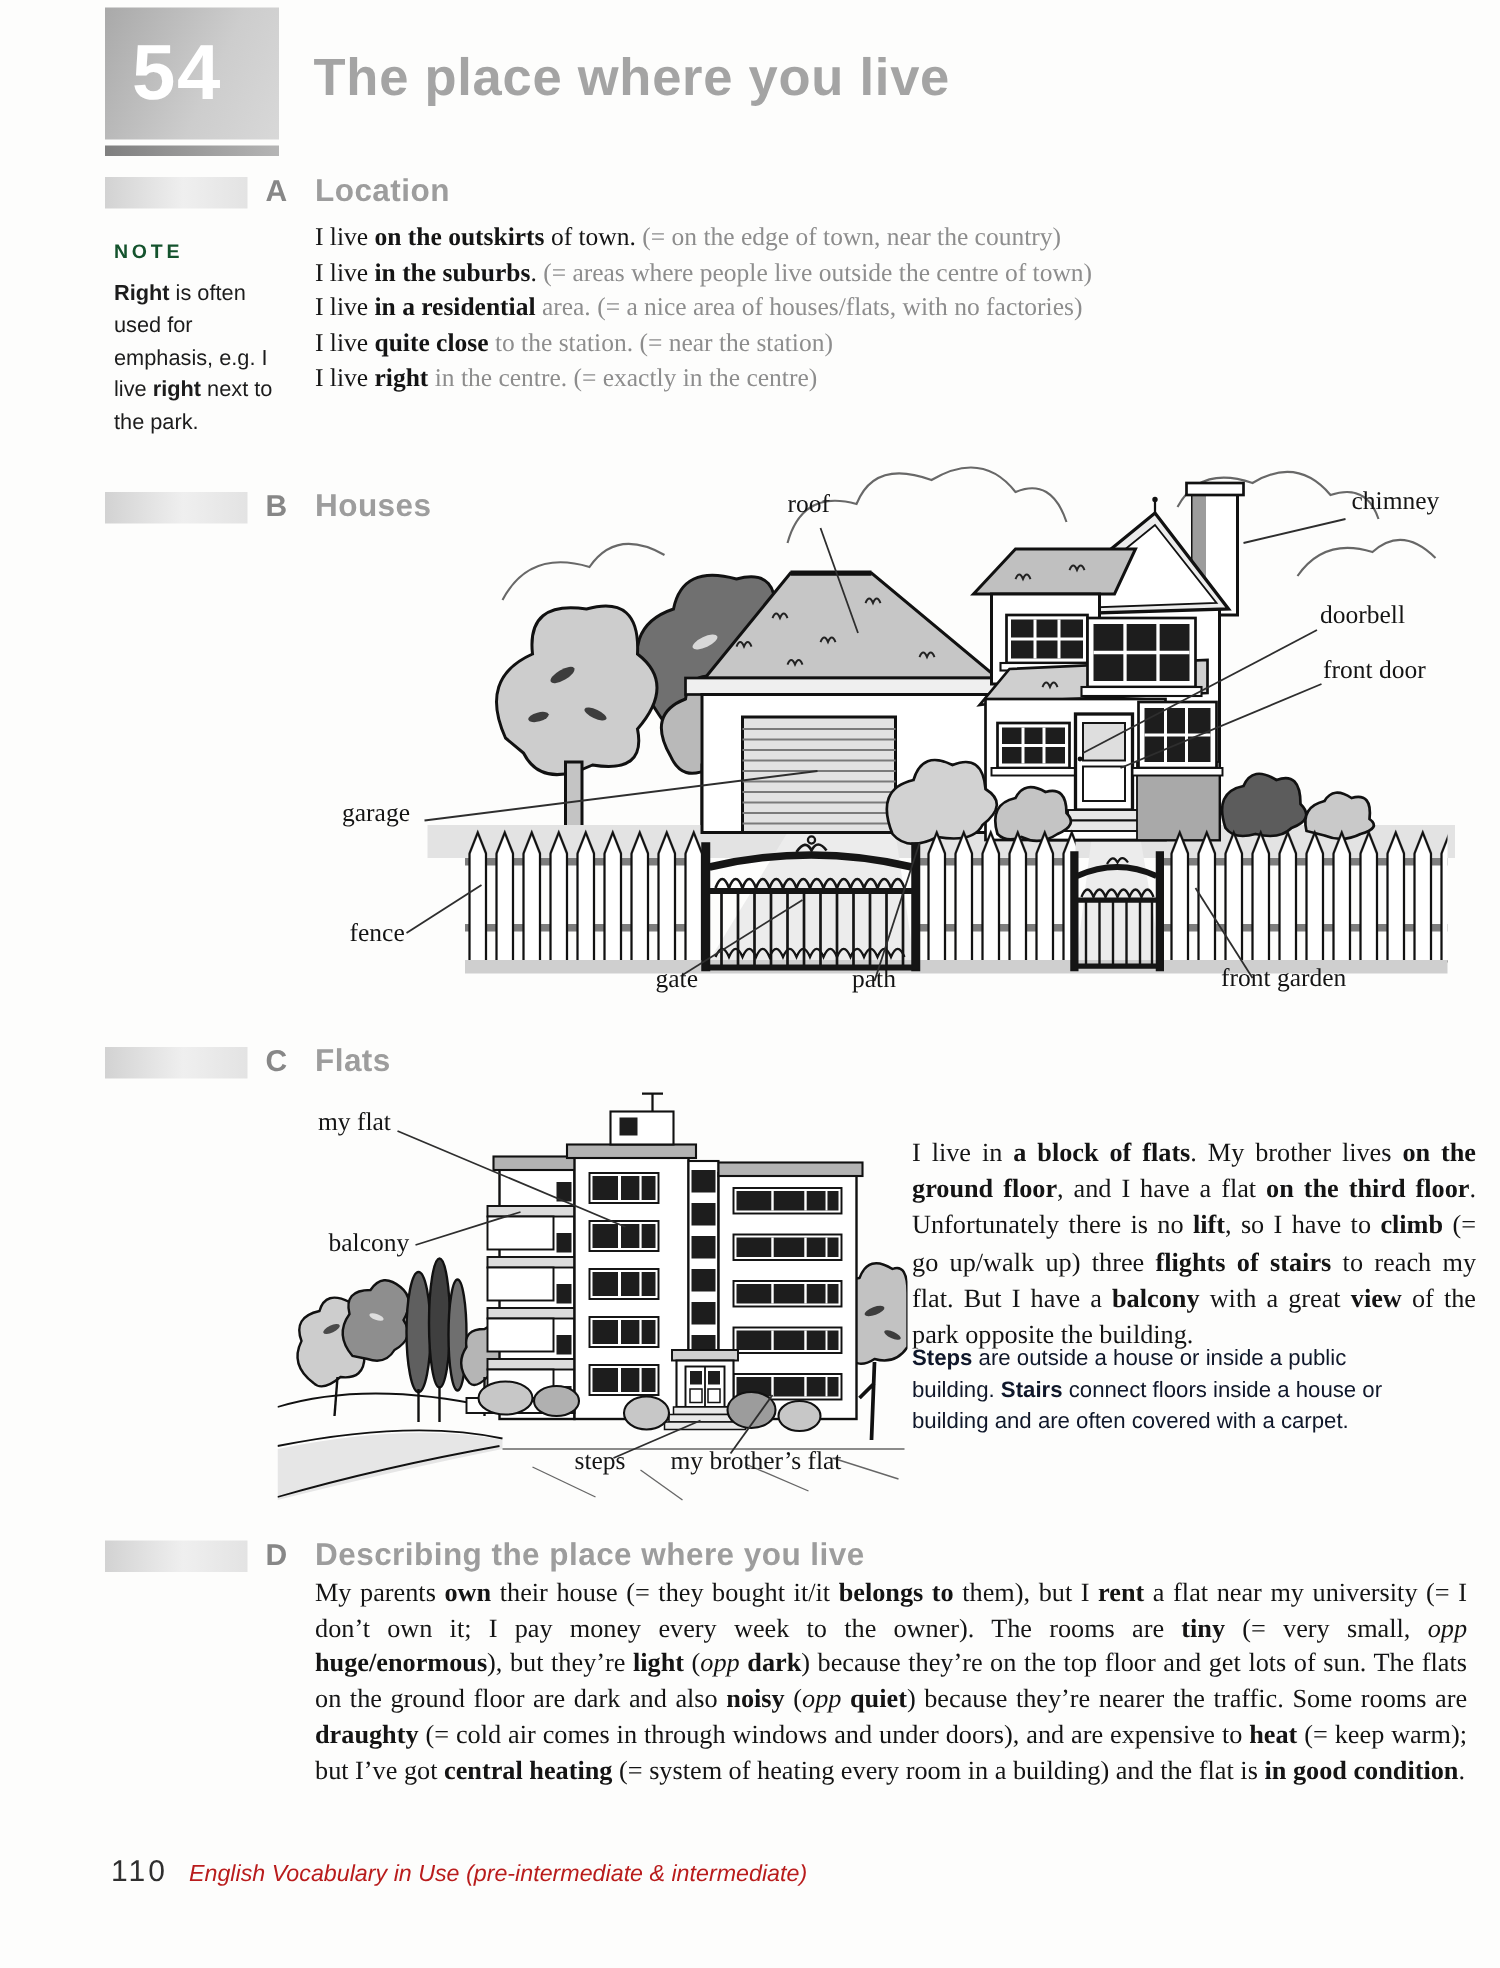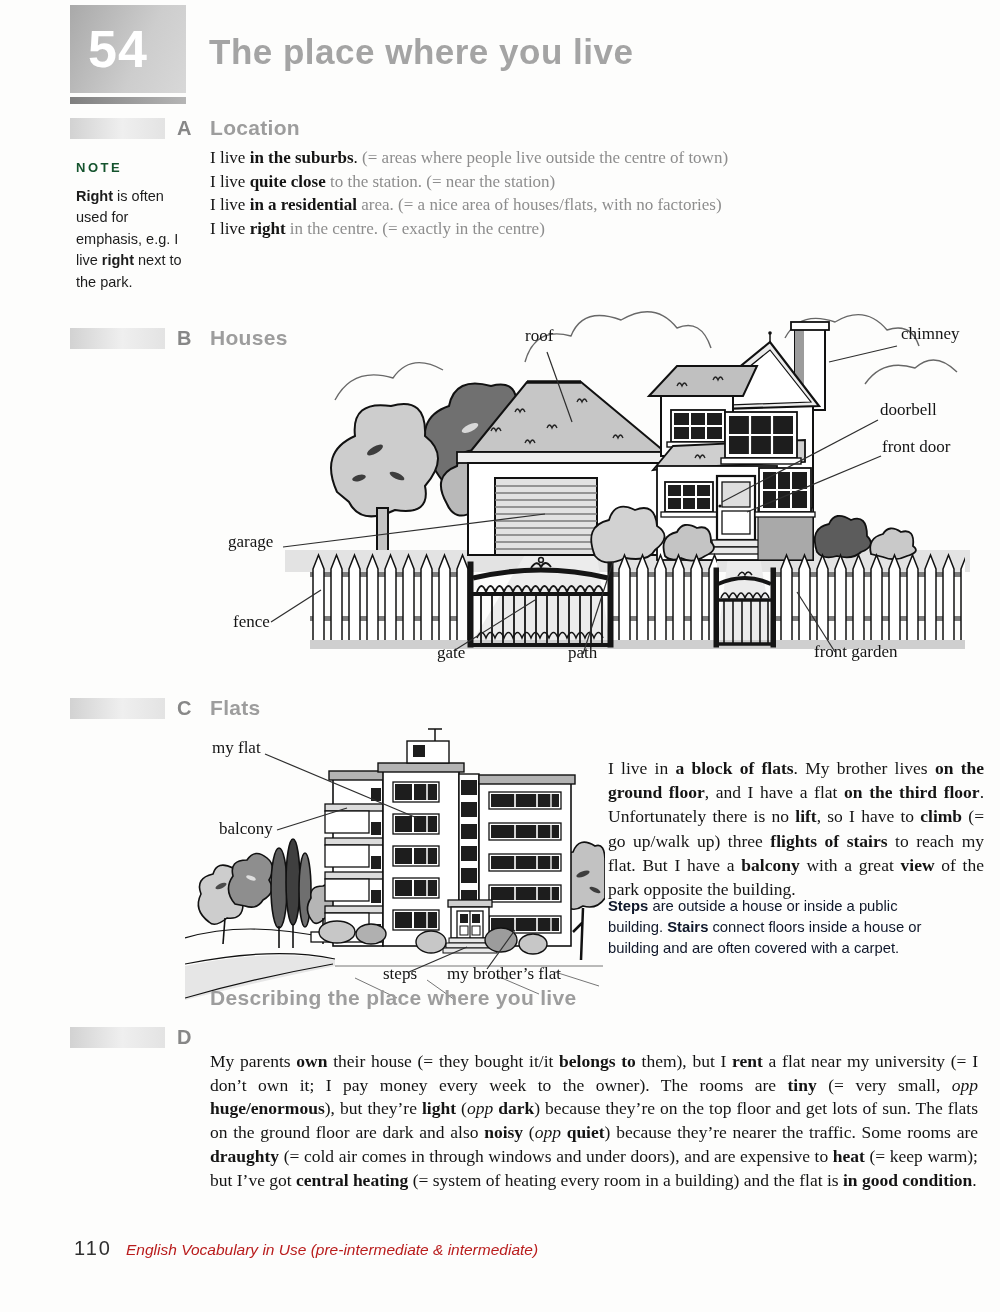--- a/index.html
+++ b/index.html
@@ -65,23 +65,24 @@
   <div class="abs secrow" style="top:117px;">
     <span class="sec-bar"></span>
     <span class="sec-letter">A</span>
   </div>
   <div class="abs sec-heading" style="left:210px;top:116px;">Location</div>
 
   <div class="abs note-label">NOTE</div>
   <div class="abs note-text"><span class="b">Right</span><span> is often used for emphasis, e.g. I live </span><span class="b">right</span><span> next to the park.</span></div>
 
   <div class="abs serif loc-lines">
+    <div><span>I live </span><span class="b">on the outskirts</span><span> of town. </span><span class="lt">(= on the edge of town, near the country)</span></div>
     <div><span>I live </span><span class="b">in the suburbs</span><span>. </span><span class="lt">(= areas where people live outside the centre of town)</span></div>
+    <div><span>I live </span><span class="b">in a residential</span><span class="lt"> area. </span><span class="lt">(= a nice area of houses/flats, with no factories)</span></div>
     <div><span>I live </span><span class="b">quite close</span><span class="lt"> to the station. </span><span class="lt">(= near the station)</span></div>
-    <div><span>I live </span><span class="b">in a residential</span><span class="lt"> area. </span><span class="lt">(= a nice area of houses/flats, with no factories)</span></div>
     <div><span>I live </span><span class="b">right</span><span class="lt"> in the centre. </span><span class="lt">(= exactly in the centre)</span></div>
   </div>
 
   <div class="abs secrow" style="top:327px;">
     <span class="sec-bar"></span>
     <span class="sec-letter">B</span>
   </div>
   <div class="abs sec-heading" style="left:210px;top:326px;">Houses</div>
 
   <div class="abs illus" style="left:225px;top:300px;width:745px;height:385px;">
@@ -496,19 +497,19 @@
     <span class="illus-label" style="left:262px;top:238px;">my brother’s flat</span>
   </div>
 
   <div class="abs serif flats-par"><span>I live in </span><span class="b">a block of flats</span><span>. My brother lives </span><span class="b">on the ground floor</span><span>, and I have a flat </span><span class="b">on the third floor</span><span>. Unfortunately there is no </span><span class="b">lift</span><span>, so I have to </span><span class="b">climb</span><span> (= go up/walk up) three </span><span class="b">flights of stairs</span><span> to reach my flat. But I have a </span><span class="b">balcony</span><span> with a great </span><span class="b">view</span><span> of the park opposite the building.</span></div>
   <div class="abs steps-note"><span class="b">Steps</span><span> are outside a house or inside a public building. </span><span class="b">Stairs</span><span> connect floors inside a house or building and are often covered with a carpet.</span></div>
 
   <div class="abs secrow" style="top:1026px;">
     <span class="sec-bar"></span>
     <span class="sec-letter">D</span>
   </div>
-  <div class="abs sec-heading" style="left:210px;top:986px;">Describing the place where you live</div>
+  <div class="abs sec-heading" style="left:210px;top:1025px;">Describing the place where you live</div>
   <div class="abs serif desc-par"><span>My parents </span><span class="b">own</span><span> their house (= they bought it/it </span><span class="b">belongs to</span><span> them), but I </span><span class="b">rent</span><span> a flat near my university (= I don’t own it; I pay money every week to the owner). The rooms are </span><span class="b">tiny</span><span> (= very small, </span><span class="i">opp</span><span> </span><span class="b">huge/enormous</span><span>), but they’re </span><span class="b">light</span><span> (</span><span class="i">opp</span><span> </span><span class="b">dark</span><span>) because they’re on the top floor and get lots of sun. The flats on the ground floor are dark and also </span><span class="b">noisy</span><span> (</span><span class="i">opp</span><span> </span><span class="b">quiet</span><span>) because they’re nearer the traffic. Some rooms are </span><span class="b">draughty</span><span> (= cold air comes in through windows and under doors), and are expensive to </span><span class="b">heat</span><span> (= keep warm); but I’ve got </span><span class="b">central heating</span><span> (= system of heating every room in a building) and the flat is </span><span class="b">in good condition</span><span>.</span></div>
 
   <div class="abs footer-num">110</div>
   <div class="abs footer-book">English Vocabulary in Use (pre-intermediate &amp; intermediate)</div>
 
 </div>
 
 </body></html>

